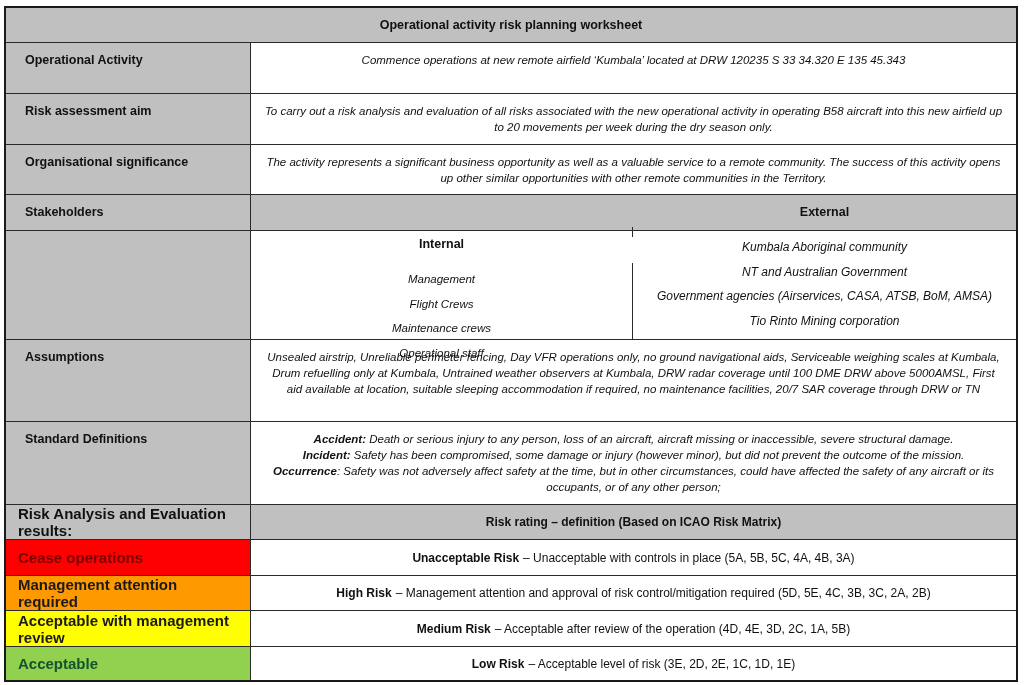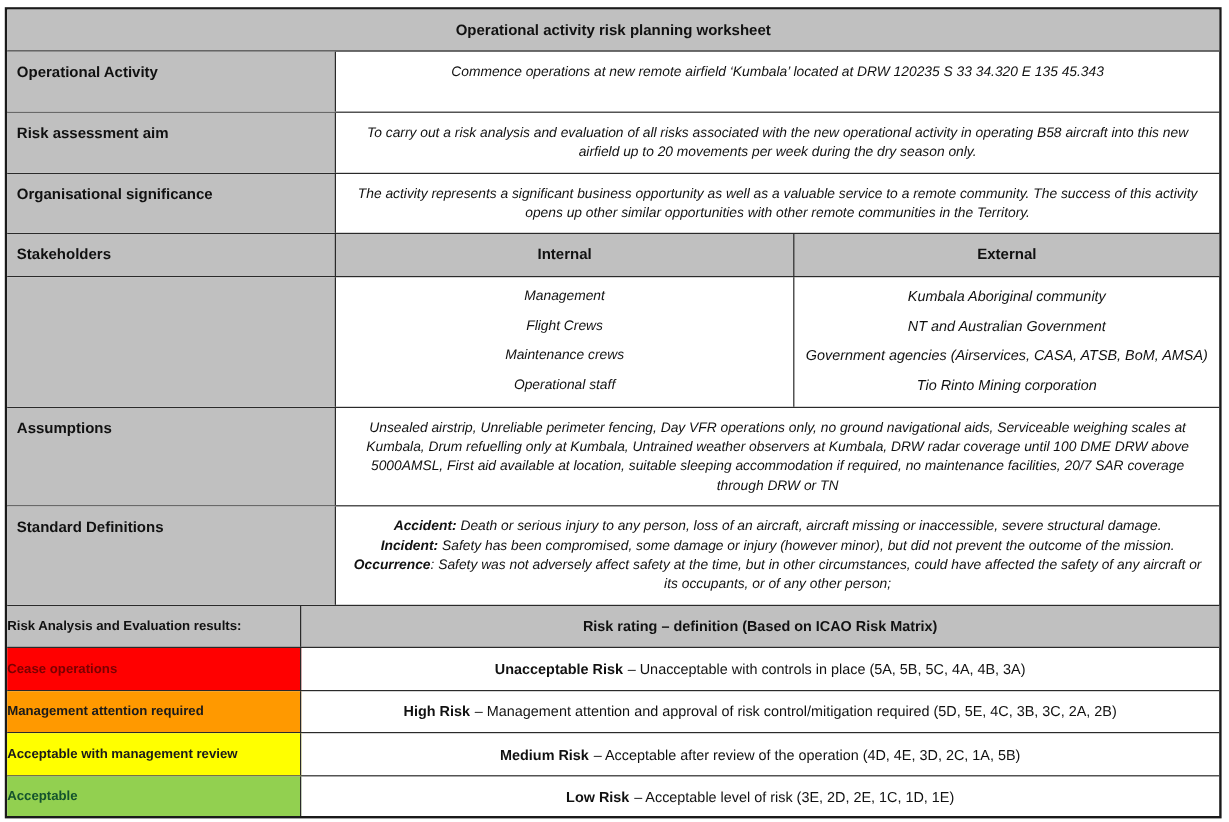--- a/index.html
+++ b/index.html
@@ -2,40 +2,40 @@
 <html><head>
 <meta charset="utf-8">
 <style>
   html, body { margin: 0; padding: 0; background: #ffffff; }
   body { width: 1024px; height: 685px; position: relative; overflow: hidden;
          font-family: "Liberation Sans", sans-serif; color: #111; }
   .sheet { position: absolute; left: 4px; top: 6px; width: 1014px;
            border: 2px solid #1a1a1a; box-sizing: border-box; }
   .row { display: flex; border-bottom: 1.5px solid #2a2a2a; box-sizing: border-box; }
   .row:last-child { border-bottom: none; }
-  .lbl { width: 274px; flex: none; background: #c0c0c0; border-right: 1.5px solid #2a2a2a;
-         font-weight: bold; font-size: 12.5px; padding: 10px 8px; box-sizing: border-box; }
+  .lbl { width: 245px; flex: none; background: #c0c0c0; border-right: 1.5px solid #2a2a2a;
+         font-weight: bold; font-size: 12.5px; padding: 10px 19px; box-sizing: border-box; }
   .val { flex: 1; font-style: italic; font-size: 11.5px; text-align: center;
          padding: 9px 12px; box-sizing: border-box; line-height: 16px; }
   .title { background: #c0c0c0; height: 35px; display: flex; align-items: center; justify-content: center;
            font-weight: bold; font-size: 12.5px; }
   .h-grey { background: #c0c0c0; }
   .split { flex: 1; display: flex; }
   .split > div { flex: 1; box-sizing: border-box; }
-  .split > div:first-child { border-right: 1.5px solid #2a2a2a; flex: none; width: 382px; }
+  .split > div:first-child { border-right: 1.5px solid #2a2a2a; flex: none; width: 382px; margin-top: 32px; }
   .stk-h { font-weight: bold; font-size: 12.5px; text-align: center; padding-top: 10px; }
   .stk-list { text-align: center; font-style: italic; font-size: 11.5px; padding-top: 8px; }
   .stk-list div { height: 24.5px; line-height: 17px; }
   .stk-list.ext div { font-size: 12px; }
   .def b { font-style: italic; }
   .risk-val { flex: 1; font-size: 12px; text-align: center; display: flex; align-items: center;
               justify-content: center; }
   .risk-val b { margin-right: 4px; }
   .risk-lbl { width: 245px; flex: none; border-right: 1.5px solid #2a2a2a; font-weight: bold;
-              font-size: 11px; padding: 0 0; display: flex; align-items: center; box-sizing: border-box; }
+              font-size: 15px; padding: 0 12px; display: flex; align-items: center; box-sizing: border-box; }
 </style>
 </head>
 <body>
 
 <div class="sheet">
   <div class="row title">Operational activity risk planning worksheet</div>
 
   <div class="row" style="height:51px">
     <div class="lbl">Operational Activity</div>
     <div class="val">Commence operations at new remote airfield ‘Kumbala’ located at DRW 120235 S 33 34.320 E 135 45.343</div>

